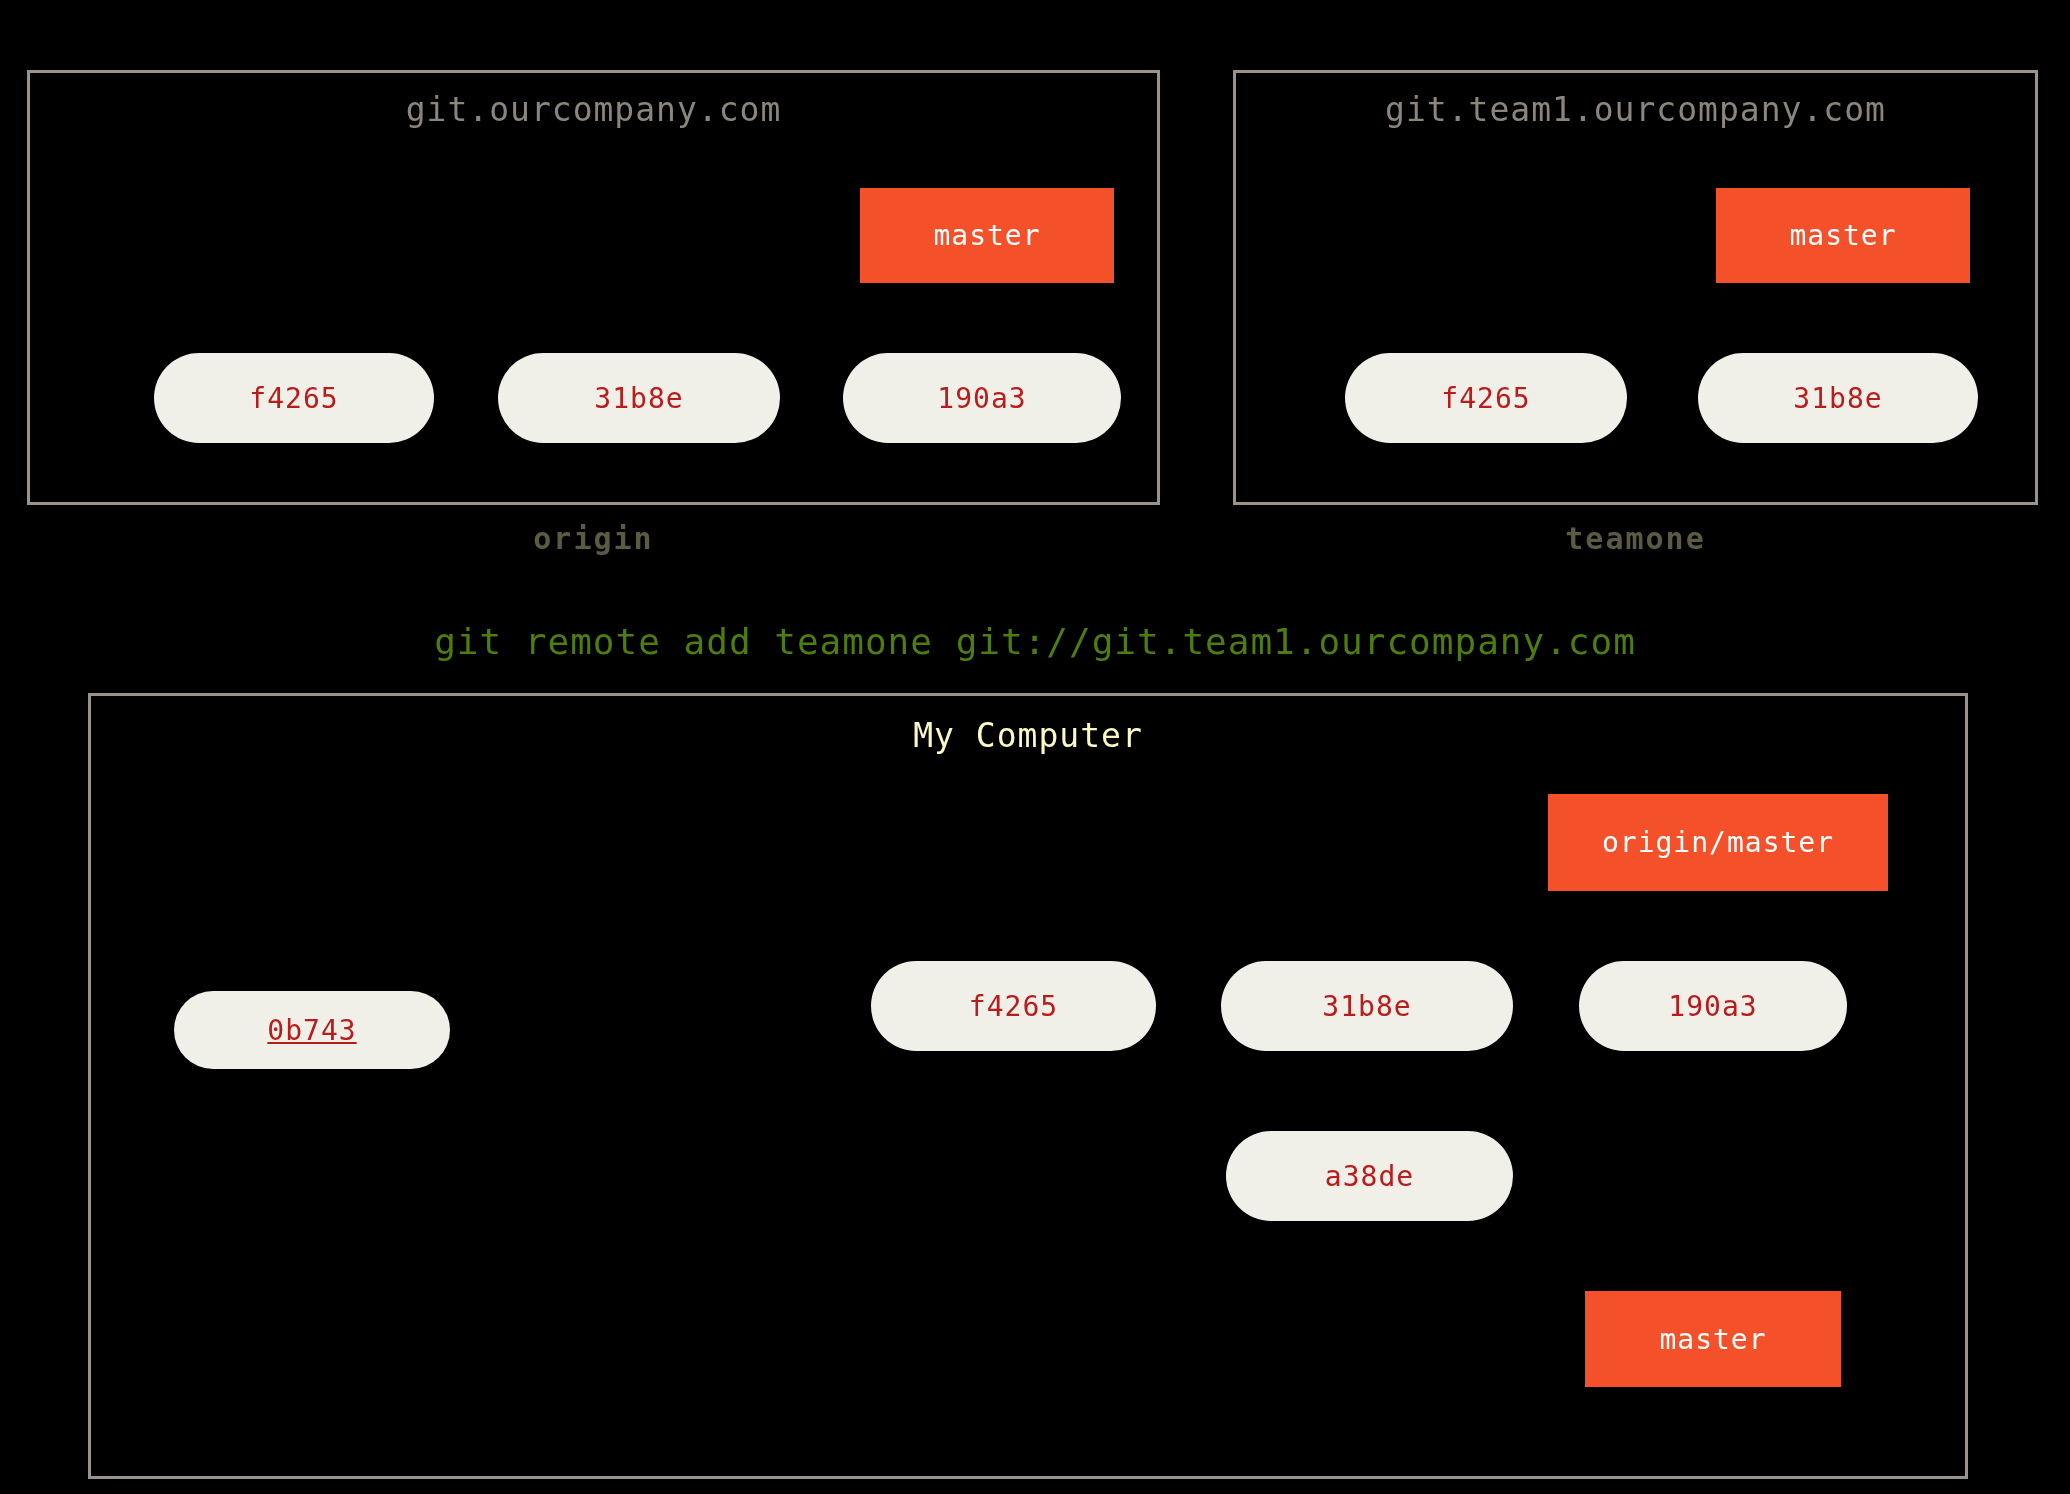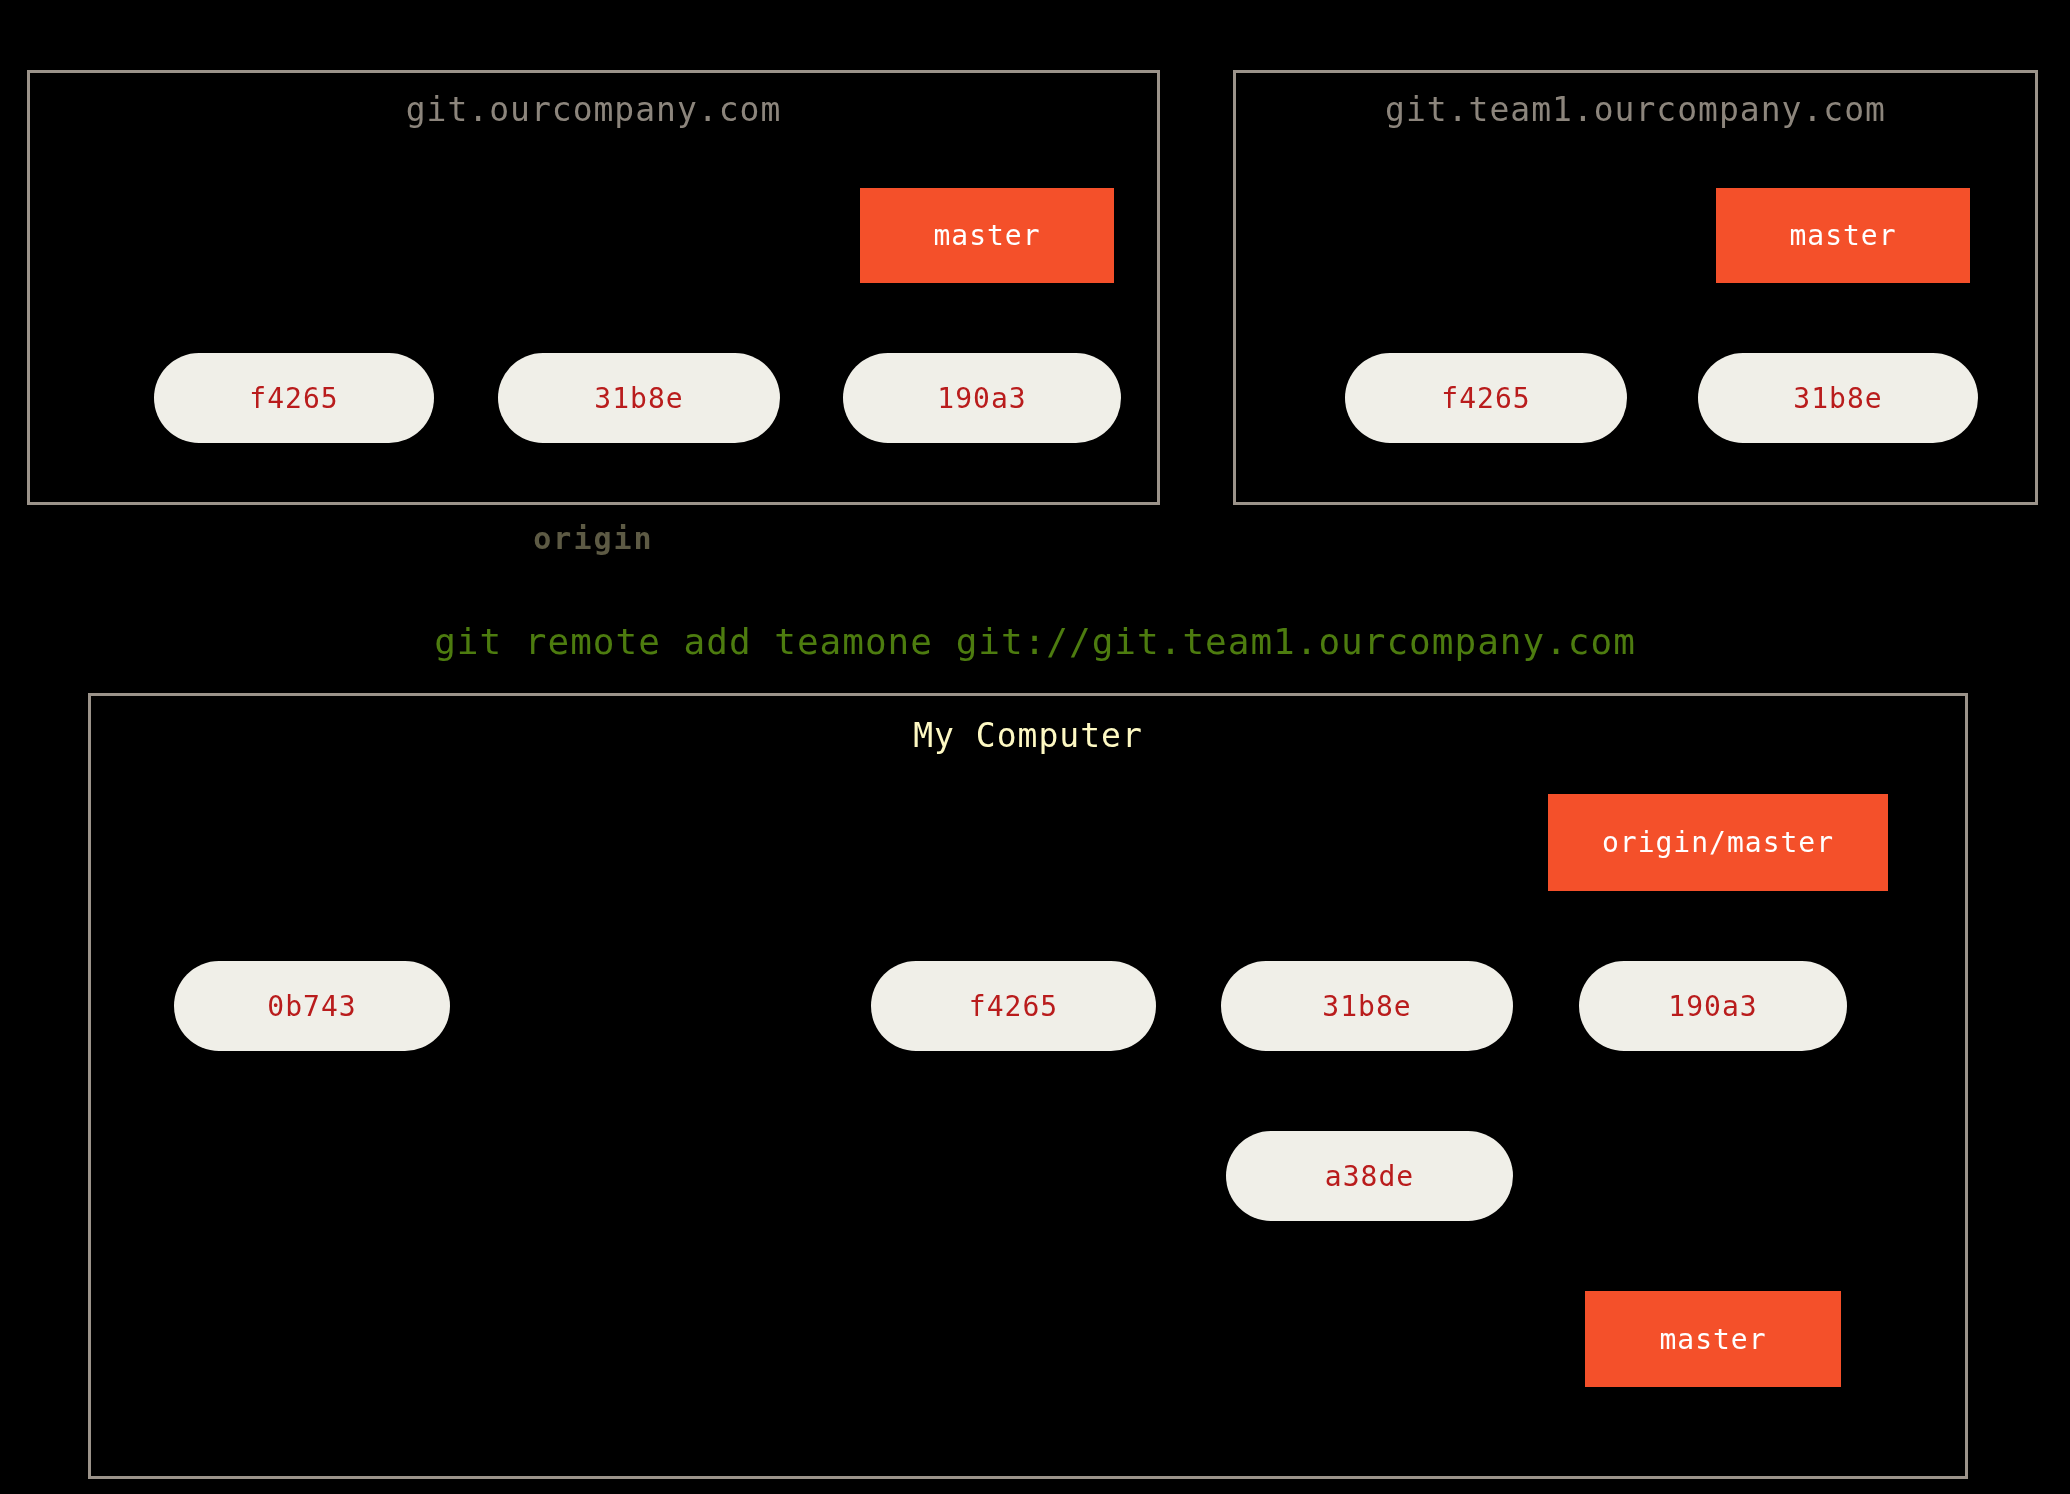--- a/index.html
+++ b/index.html
@@ -157,32 +157,33 @@
   <div class="panel-caption" id="caption-origin">origin</div>
 
   <div class="commit" style="left:154px; top:317px; width:280px; height:90px;">f4265</div>
   <div class="commit" style="left:498px; top:317px; width:282px; height:90px;">31b8e</div>
   <div class="commit" style="left:843px; top:317px; width:278px; height:90px;">190a3</div>
   <div class="branch-label" style="left:860px; top:152px; width:254px; height:95px;">master</div>
 
   <div class="panel" id="panel-teamone">
     <div class="panel-title">git.team1.ourcompany.com</div>
   </div>
+  <div class="panel-caption" id="caption-teamone">teamone</div>
 
   <div class="commit" style="left:1345px; top:317px; width:282px; height:90px;">f4265</div>
   <div class="commit" style="left:1698px; top:317px; width:280px; height:90px;">31b8e</div>
   <div class="branch-label" style="left:1716px; top:152px; width:254px; height:95px;">master</div>
 
   <div id="command-line">git remote add teamone git://git.team1.ourcompany.com</div>
 
   <div class="panel" id="panel-mycomputer">
     <div class="panel-title">My Computer</div>
   </div>
 
-  <div class="commit" style="left:174px; top:925px; width:276px; height:90px;">0b743</div>
+  <div class="commit" style="left:174px; top:955px; width:276px; height:78px;text-decoration:underline;">0b743</div>
   <div class="commit" style="left:871px; top:925px; width:285px; height:90px;">f4265</div>
   <div class="commit" style="left:1221px; top:925px; width:292px; height:90px;">31b8e</div>
   <div class="commit" style="left:1579px; top:925px; width:268px; height:90px;">190a3</div>
   <div class="commit" style="left:1226px; top:1095px; width:287px; height:90px;">a38de</div>
 
   <div class="branch-label" style="left:1548px; top:758px; width:340px; height:97px;">origin/master</div>
   <div class="branch-label" style="left:1585px; top:1255px; width:256px; height:96px;">master</div>
 
 </div>
 

